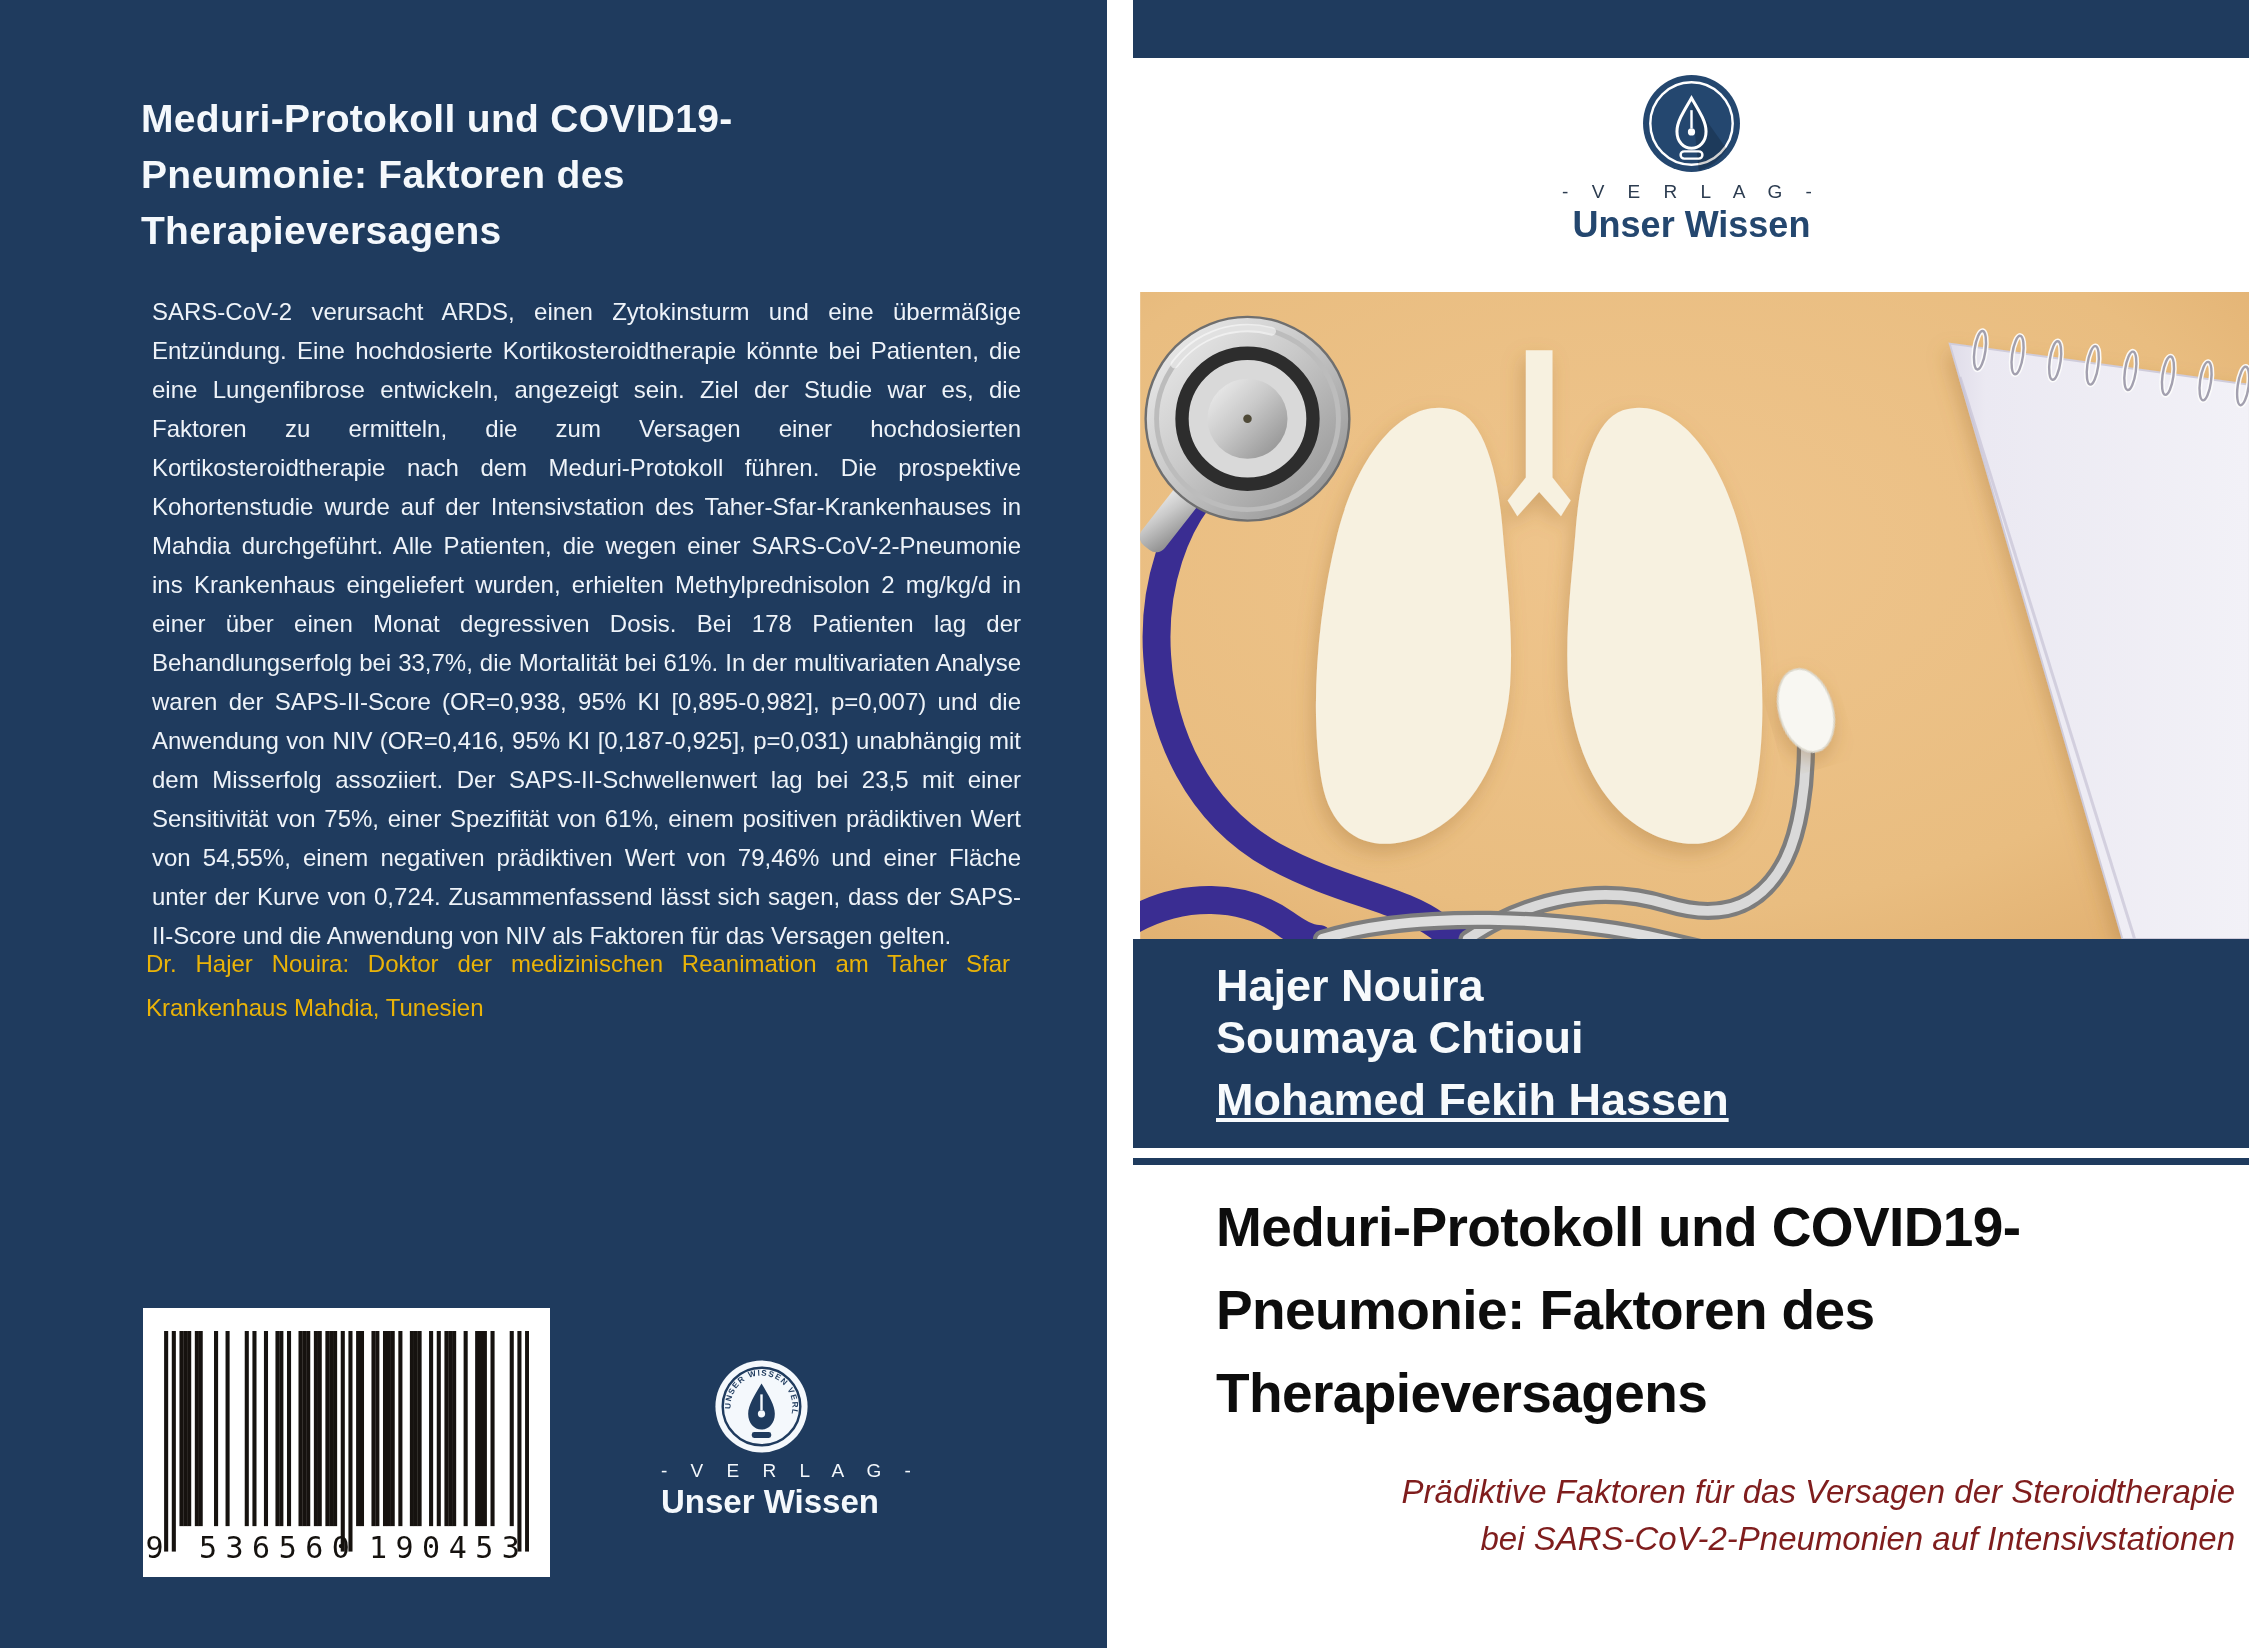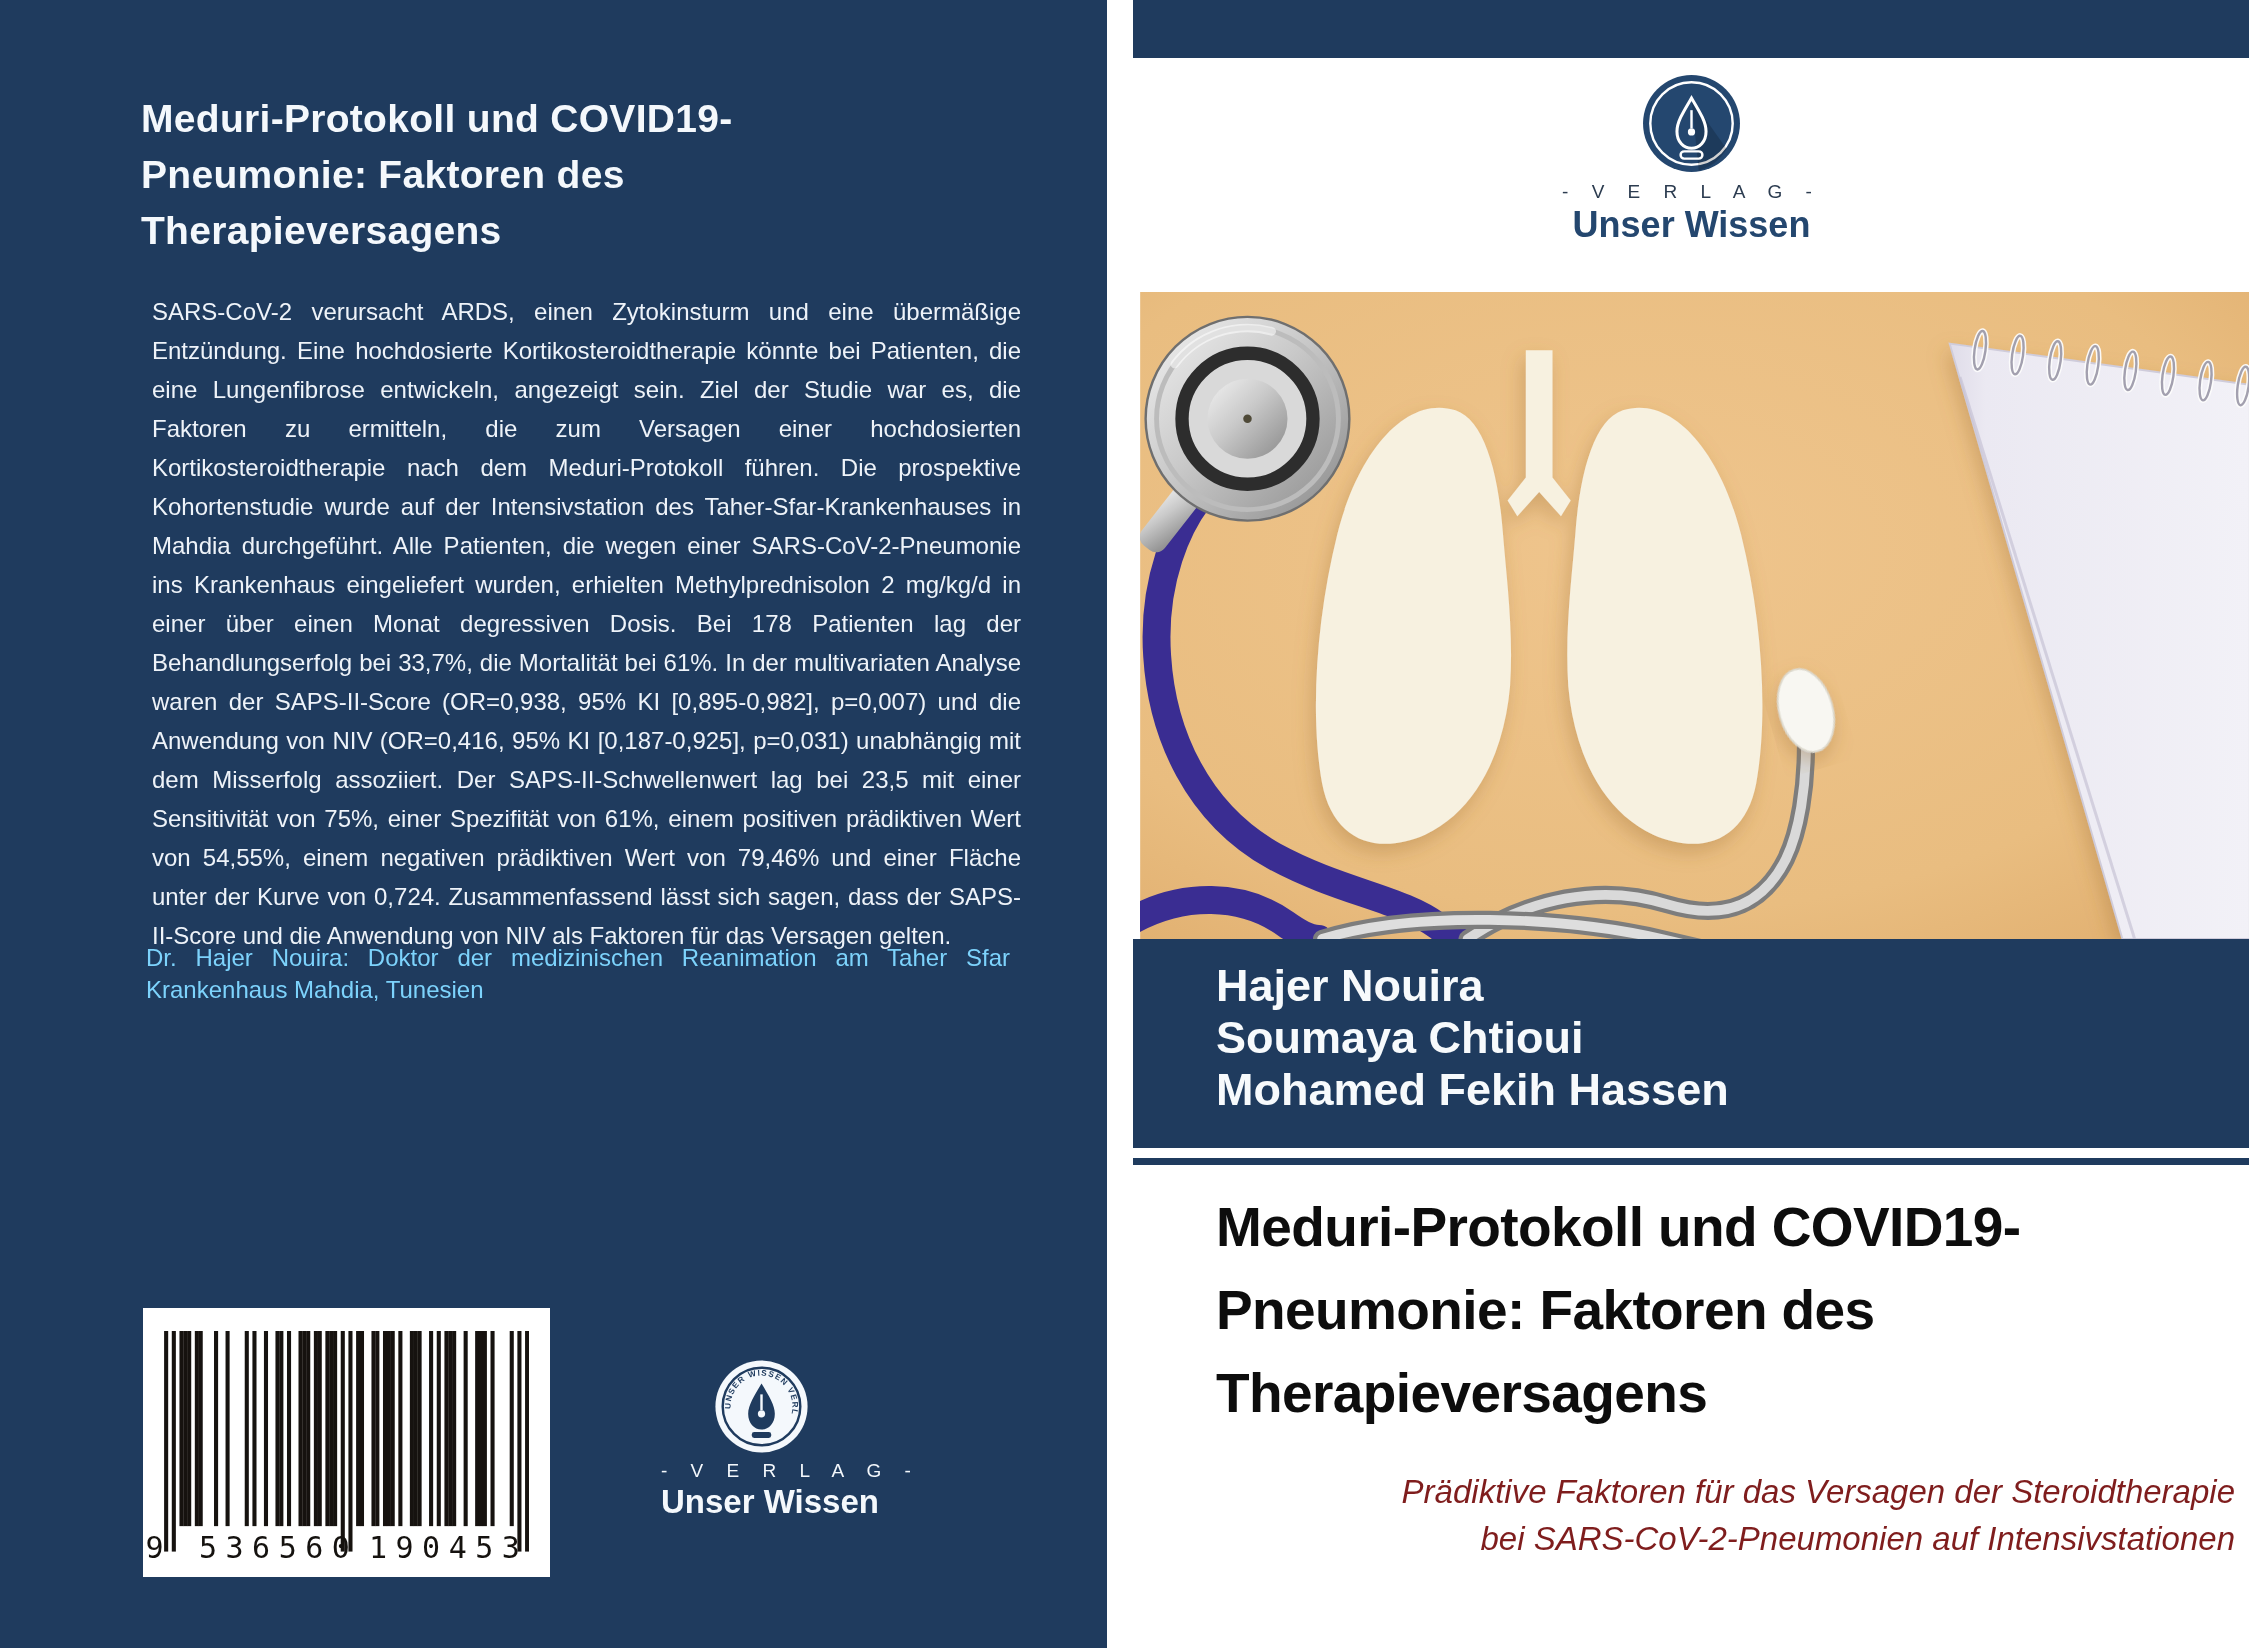--- a/index.html
+++ b/index.html
@@ -5,22 +5,22 @@
   html,body{margin:0;padding:0;background:#ffffff;}
   #book{position:relative;width:2250px;height:1649px;background:#ffffff;overflow:hidden;
         font-family:"Liberation Sans",sans-serif;padding-left:45px;}
 
   
   #back-cover{position:absolute;left:0;top:0;width:1107px;height:1649px;background:#1f3b5e;}
   #back-title{position:absolute;left:141px;top:91px;width:898px;color:#f4f8fc;
               font-size:39px;font-weight:bold;line-height:56px;letter-spacing:0.3px;}
   #back-synopsis{position:absolute;left:141px;top:292px;width:869px;color:#eef3f9;
                  font-size:24px;line-height:39px;text-align:justify;margin-left:11px;}
-  #back-bio{position:absolute;left:146px;top:942px;width:864px;color:#7dd3fc;
-            font-size:24px;line-height:32px;text-align:justify;}
+  #back-bio{position:absolute;left:146px;top:942px;width:864px;color:#eab308;
+            font-size:24px;line-height:44px;text-align:justify;}
 
   
   #barcode-box{position:absolute;left:143px;top:1308px;width:407px;height:269px;background:#ffffff;}
   #barcode-bars{position:absolute;left:20.6px;top:23px;}
   #barcode-bars rect{fill:#16120f;}
   .bc-digit{position:absolute;top:222px;color:#15120f;font-family:"DejaVu Sans Mono",monospace;
             font-size:30px;letter-spacing:8.5px;white-space:nowrap;}
   #bc-first{left:2.4px;}
   #bc-g1{left:56px;}
   #bc-g2{left:226px;text-align:right;}
@@ -39,21 +39,21 @@
   #front-top-strip{position:absolute;left:0;top:0;width:1117px;height:58px;background:#1f3b5e;}
 
   #front-logo{position:absolute;left:0;top:72px;width:1117px;text-align:center;color:#24476f;}
   #front-logo .verlag-line{color:#2c3c50;font-size:19px;letter-spacing:9px;margin-top:3.6px;}
   #front-logo .uw-word{color:#24476f;font-size:36px;}
 
   #cover-photo{position:absolute;left:6.7px;top:292px;width:1110px;height:647px;overflow:hidden;}
 
   #authors-band{position:absolute;left:0;top:939px;width:1295px;height:209px;background:#1f3b5e;}
   .author-name{position:absolute;left:83px;color:#f7fafc;font-size:45px;font-weight:bold;line-height:52px;white-space:nowrap;}
-  #author-0{top:20.6px;} #author-1{top:73px;} #author-2{top:125px;}
+  #author-0{top:20.6px;} #author-1{top:73px;} #author-2{top:135px;text-decoration:underline;}
   #front-rule{position:absolute;left:0;top:1158px;width:1117px;height:6.7px;background:#1f3b5e;}
 
   #front-title{position:absolute;left:83px;top:1186px;width:1019px;color:#0d0d0d;
                font-size:55px;font-weight:bold;line-height:83px;letter-spacing:-0.6px;}
   #front-subtitle{position:absolute;left:83px;top:1468px;width:1019px;color:#7f1d1d;
                   font-size:33px;font-style:italic;line-height:47px;text-align:right;}
   .tline{display:block;}
 </style>
 </head>
 <body>

